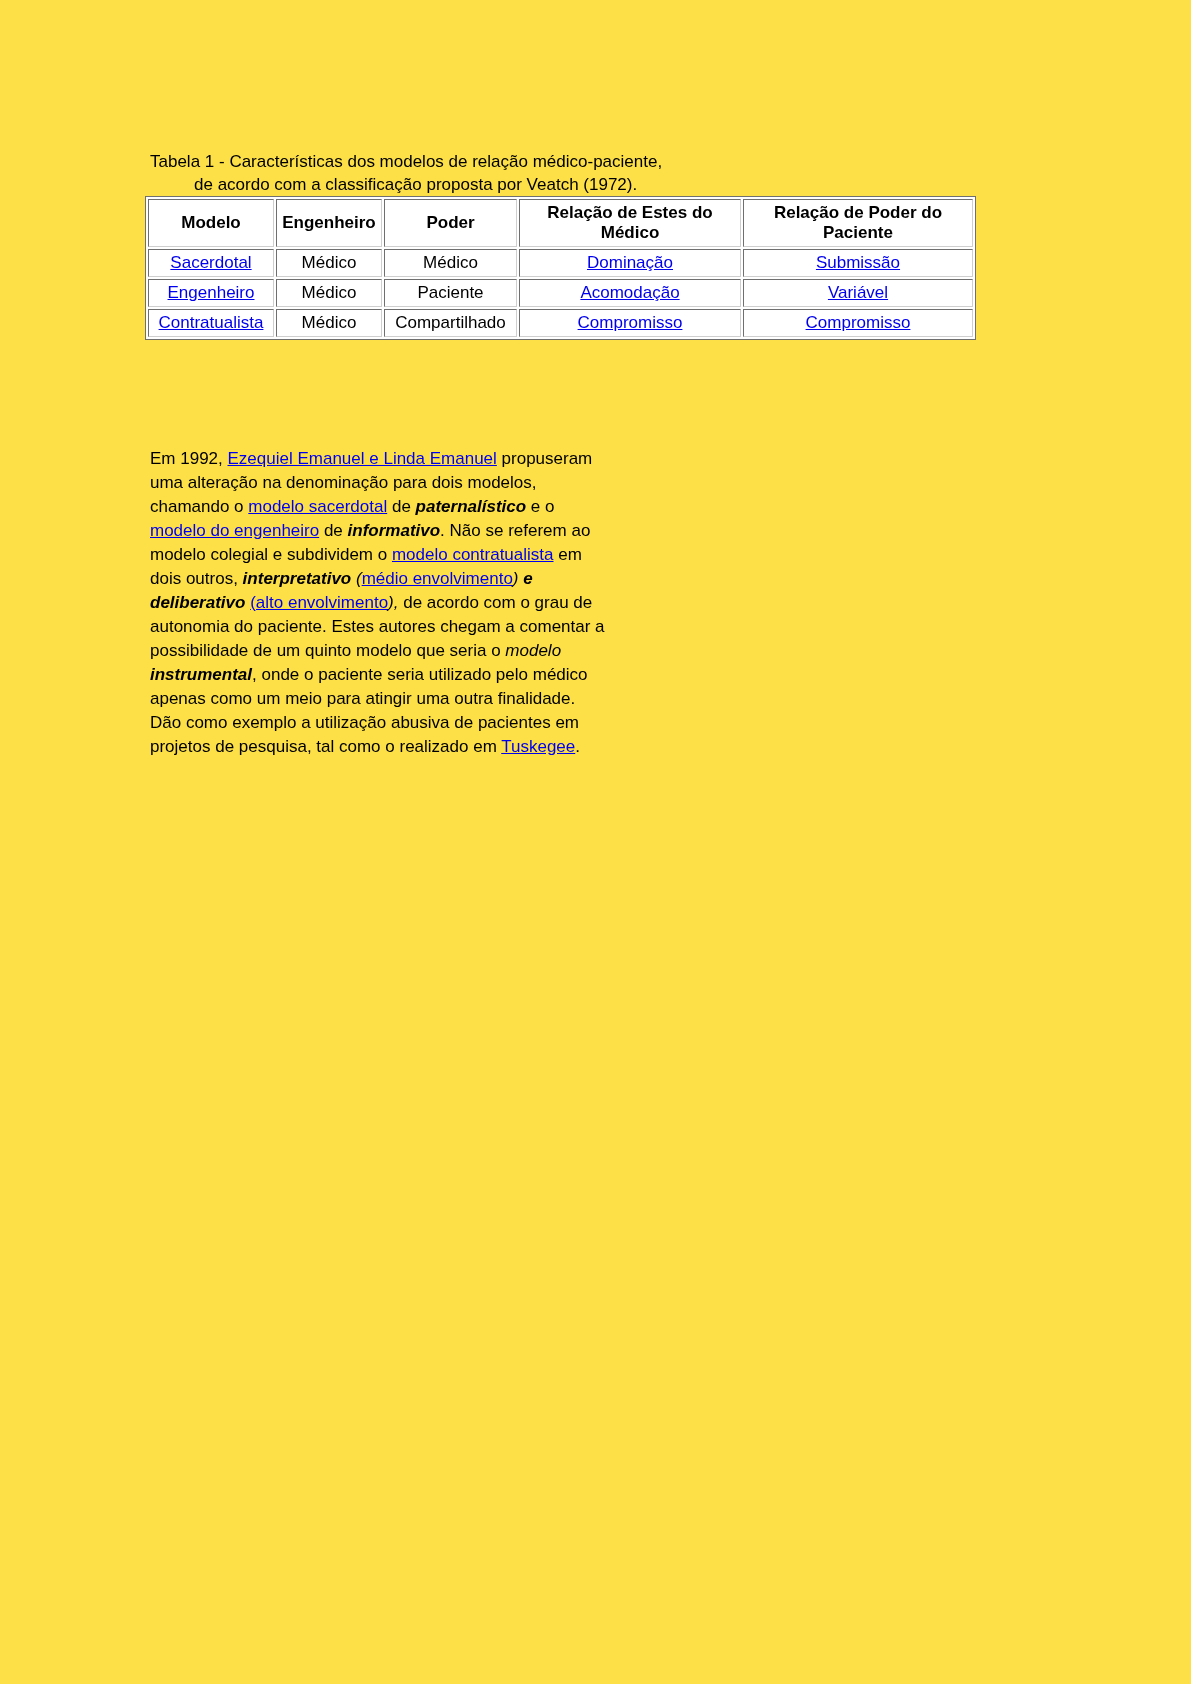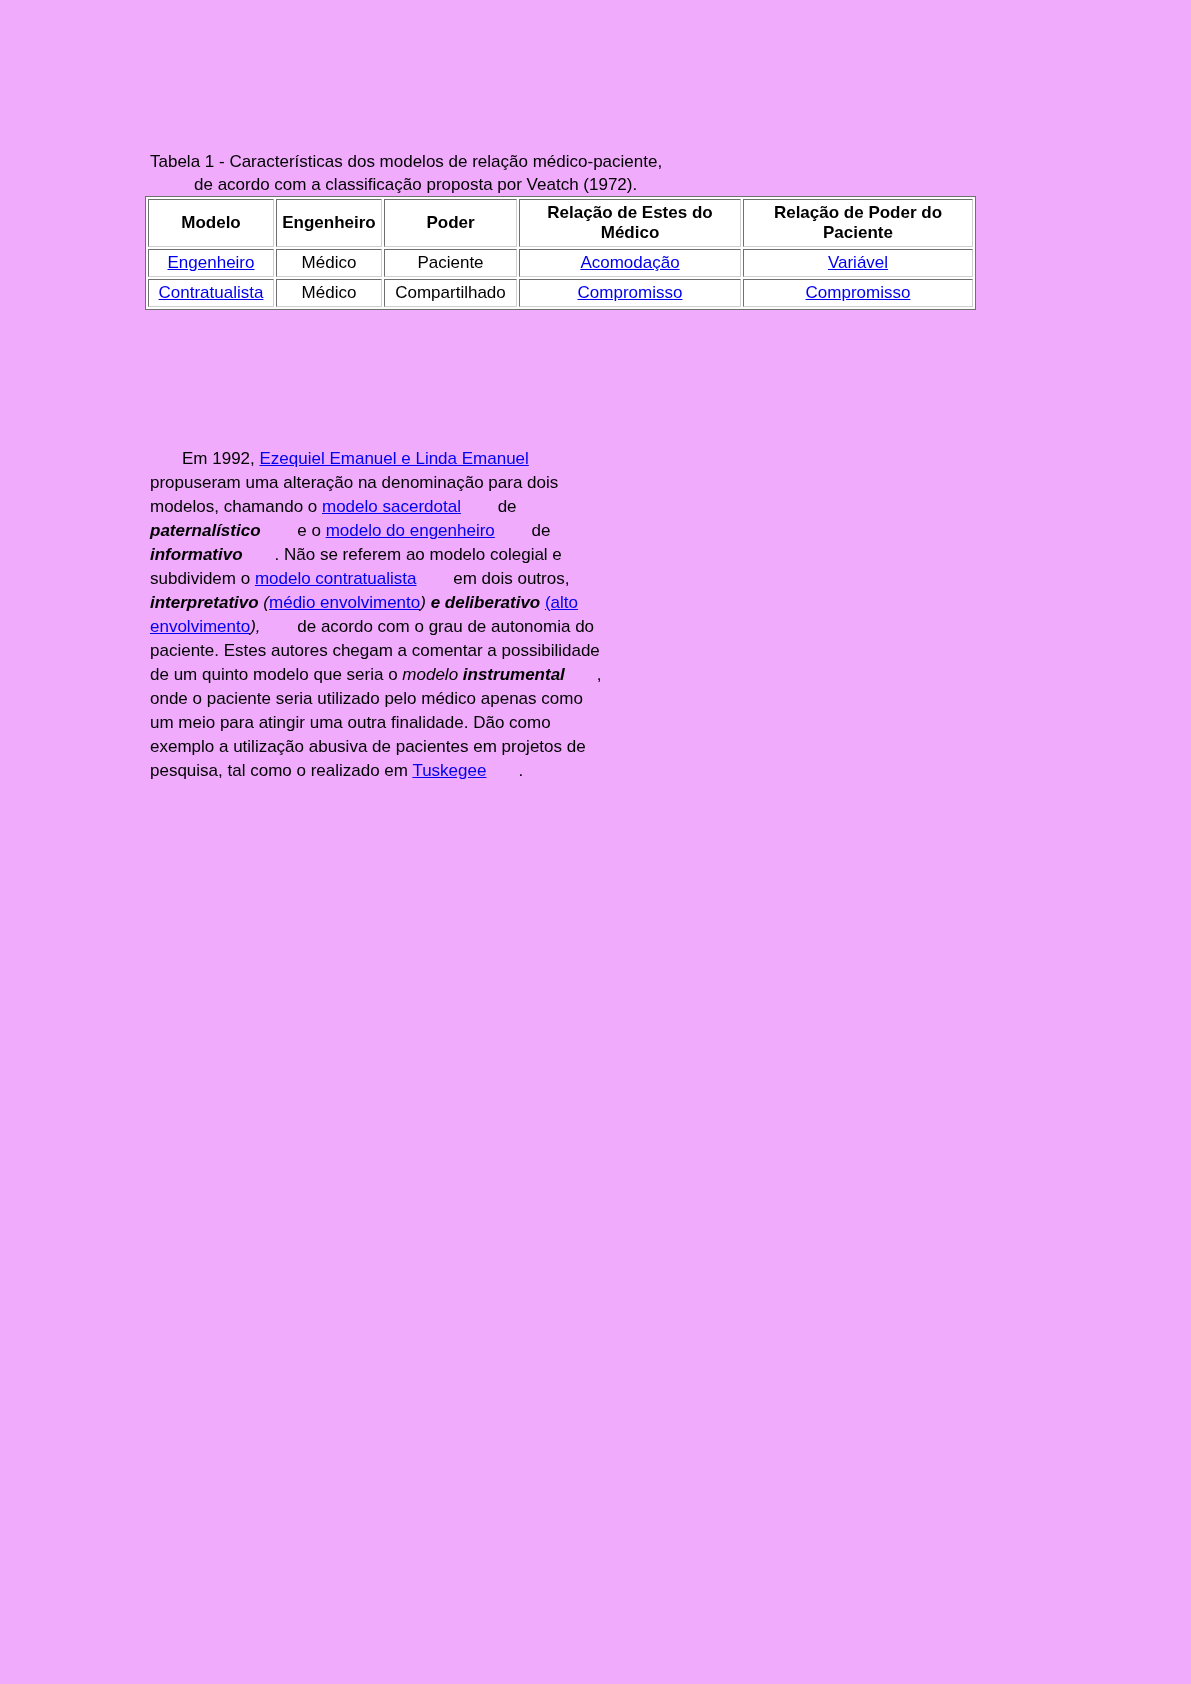--- a/index.html
+++ b/index.html
@@ -6,21 +6,21 @@
     --link:#0000ee;
     --ink:#000000;
     --border-dark:#6f6f6f;
     --border-lite:#cfcfcf;
   }
   html,body{margin:0;padding:0;background:#ffffff;}
   .page{
     position:relative;
     width:1191px;
     height:1684px;
-    background:#f0abfc;
+    background:#fde047;
     font-family:"Liberation Sans", sans-serif;
     color:var(--ink);
     overflow:hidden;
   }
   
   .caption{
     position:absolute;
     left:150px;
     top:150px;
     font-size:17px;
@@ -55,21 +55,21 @@
   
   .body-paragraph{
     position:absolute;
     left:150px;
     top:447px;
     width:460px;
     font-size:17px;
     line-height:24px;
     margin:0;
   }
-  .plain{ font-style:normal; font-weight:normal;margin-left:32px; }
+  .plain{ font-style:normal; font-weight:normal; }
   .italic{ font-style:italic; }
   .bold-italic{ font-style:italic; font-weight:bold; }
   a.link, a.link-italic{
     color:var(--link);
     text-decoration:underline;
     cursor:pointer;
   }
   a.link-italic{ }
 </style>
 </head>
@@ -87,20 +87,27 @@
       <tr>
           <th class="col0">Modelo</th>
           <th class="col1">Engenheiro</th>
           <th class="col2">Poder</th>
           <th class="col3">Relação de Estes do Médico</th>
           <th class="col4">Relação de Poder do Paciente</th>
         </tr>
     </thead>
     <tbody>
         <tr>
+          <td class="col0"><a href="#" class="link">Sacerdotal</a></td>
+          <td class="col1">Médico</td>
+          <td class="col2">Médico</td>
+          <td class="col3"><a href="#" class="link">Dominação</a></td>
+          <td class="col4"><a href="#" class="link">Submissão</a></td>
+        </tr>
+        <tr>
           <td class="col0"><a href="#" class="link">Engenheiro</a></td>
           <td class="col1">Médico</td>
           <td class="col2">Paciente</td>
           <td class="col3"><a href="#" class="link">Acomodação</a></td>
           <td class="col4"><a href="#" class="link">Variável</a></td>
         </tr>
         <tr>
           <td class="col0"><a href="#" class="link">Contratualista</a></td>
           <td class="col1">Médico</td>
           <td class="col2">Compartilhado</td>

